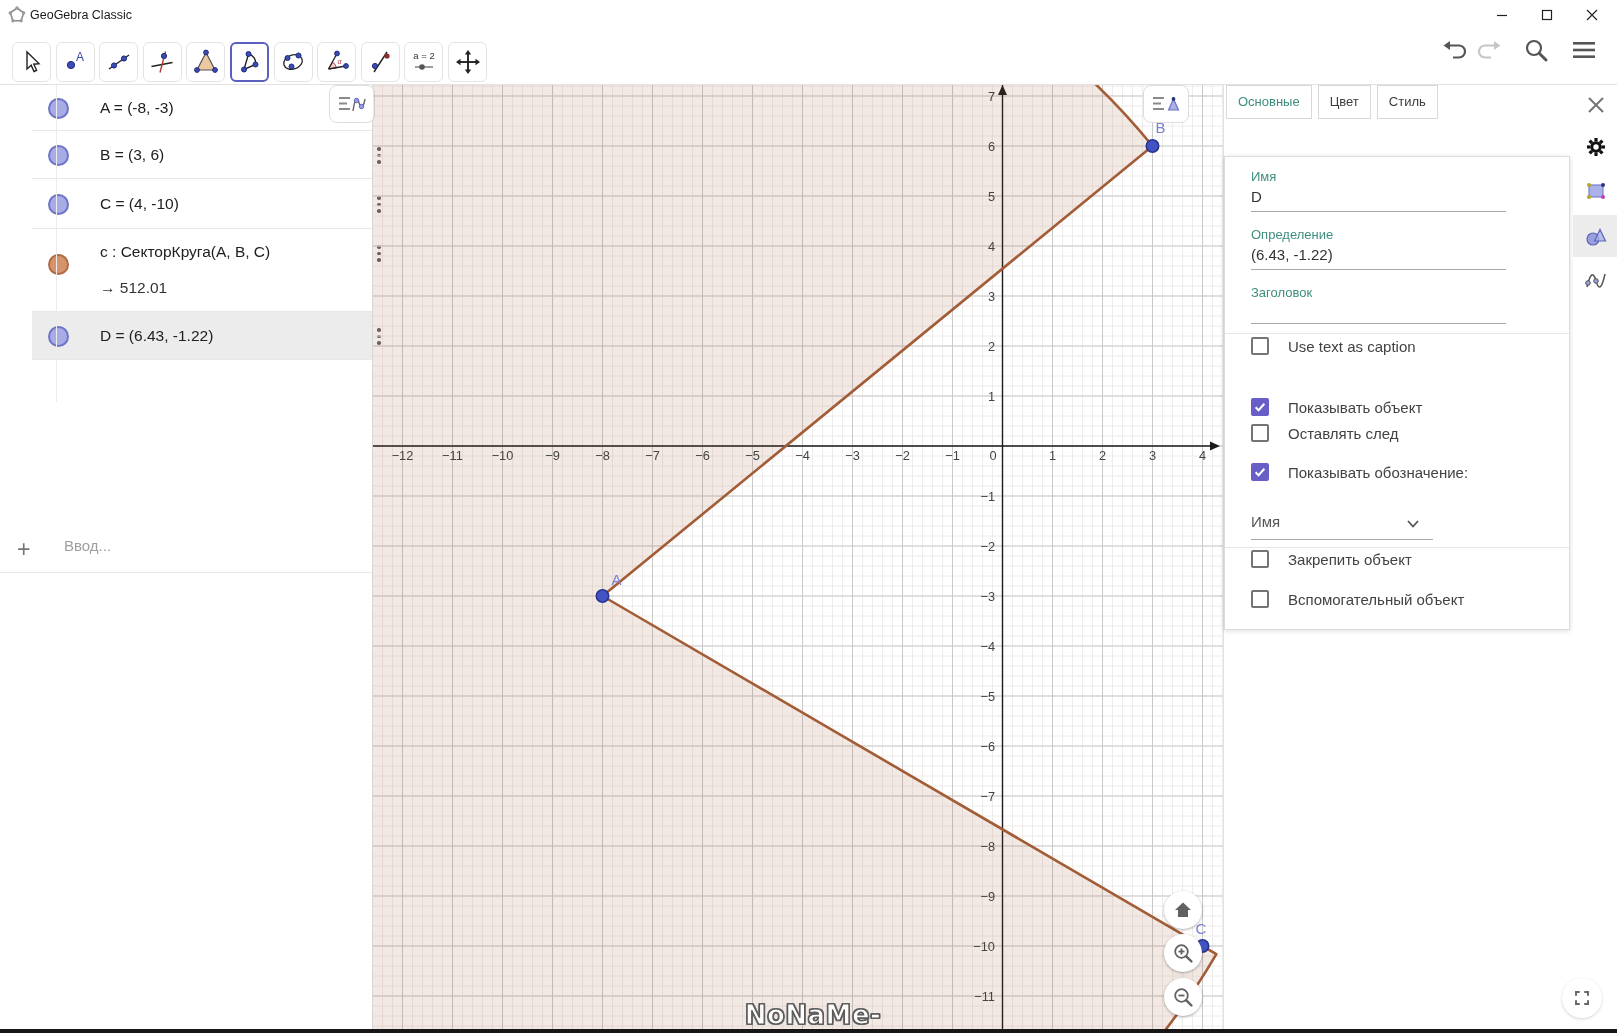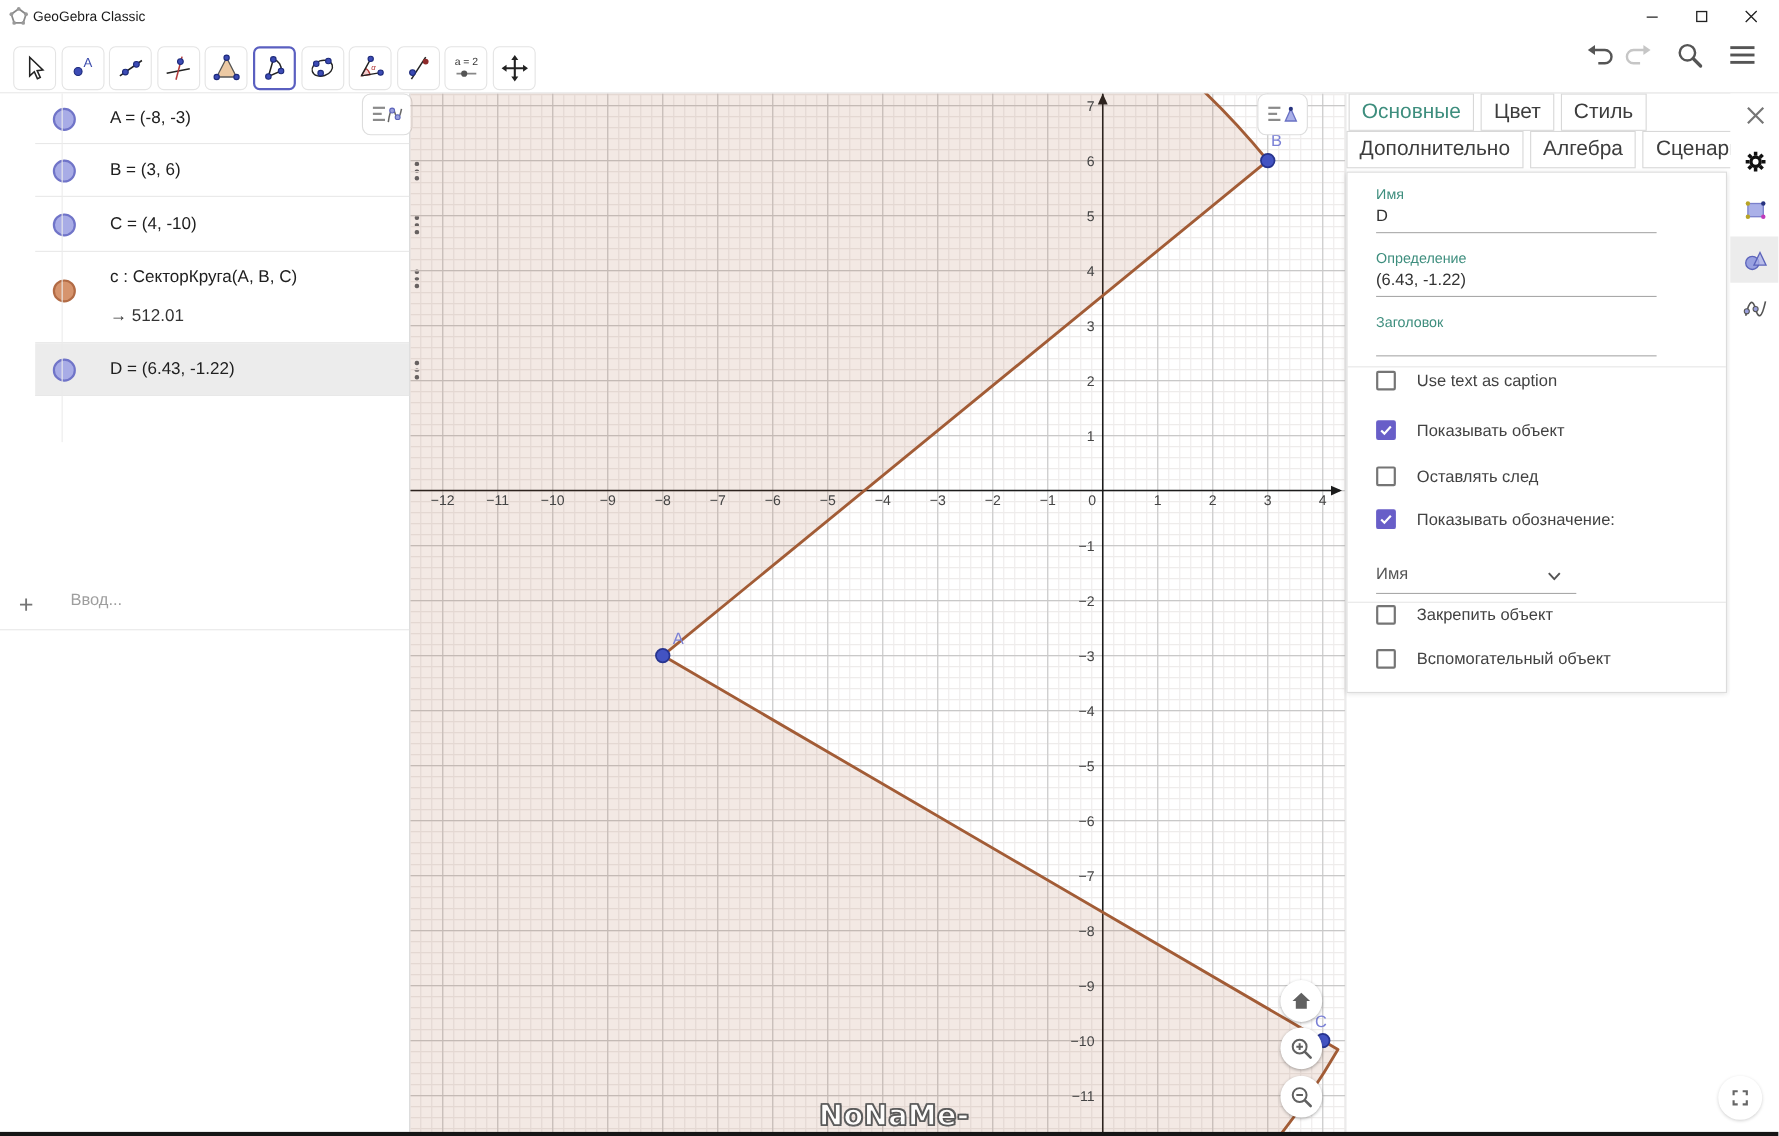--- a/index.html
+++ b/index.html
@@ -41,21 +41,21 @@
   .zoombtn{position:absolute;width:38px;height:38px;border-radius:50%;background:#fff;
            box-shadow:0 1px 3px rgba(0,0,0,.32);display:flex;align-items:center;justify-content:center;}
   #watermark{left:733px;top:1000px;width:160px;text-align:center;font-size:26px;font-weight:bold;
              font-family:"DejaVu Sans",sans-serif;color:#fdfcfb;letter-spacing:.5px;
              -webkit-text-stroke:1.2px #575757;
              text-shadow:1px 1px 0 #6a6a6a,-1px -1px 0 #6a6a6a,1px -1px 0 #6a6a6a,-1px 1px 0 #6a6a6a;}
   
   #props-card{left:1224px;top:156px;width:346px;height:474px;background:#fff;border:1px solid #dcdcdc;
               box-sizing:border-box;box-shadow:0 1px 5px rgba(0,0,0,.14);}
   .tabrow{position:absolute;display:flex;gap:6px;}
-  .tab{height:32px;line-height:32px;padding:0 11px;background:#fff;border:1px solid #d8d8d8;font-size:19px;
+  .tab{height:32px;line-height:32px;padding:0 11px;background:#fff;border:1px solid #d8d8d8;font-size:13px;
        color:#3d3d3d;white-space:nowrap;}
   .tab.active{color:#3e8e7e;}
   .fld-label{position:absolute;left:26px;font-size:13px;color:#3e8e7e;}
   .fld-value{position:absolute;left:26px;width:255px;font-size:15px;color:#333;border-bottom:1px solid #a9a9a9;
              padding-bottom:6px;}
   .divider{position:absolute;left:0;width:344px;height:1px;background:#e6e6e6;}
   .cbrow{position:absolute;left:26px;display:flex;align-items:center;gap:19px;}
   .cbx{width:18px;height:18px;border:2px solid #757575;border-radius:2px;box-sizing:border-box;flex:none;
        display:flex;align-items:center;justify-content:center;}
   .cbx.on{background:#685ec8;border-color:#685ec8;}
@@ -573,40 +573,35 @@
     </svg>
   </div>
 
   <div class="abs" id="watermark">NoNaMe-Club</div>
 
   <div class="tabrow" id="tabrow1" style="left:1226px;top:85px;">
       <div class="tab active">Основные</div>
       <div class="tab">Цвет</div>
       <div class="tab">Стиль</div>
     </div>
-  <div class="tabrow" id="tabrow2" style="left:1224px;top:119px;">
-      <div class="tab">Дополнительно</div>
-      <div class="tab">Алгебра</div>
-      <div class="tab">Сценарии</div>
-    </div>
 
   <div class="abs" id="props-card">
     <div class="fld-label" style="top:12px;">Имя</div>
     <div class="fld-value" style="top:31px;">D</div>
     <div class="fld-label" style="top:70px;text-align:right;">Определение</div>
     <div class="fld-value" style="top:89px;">(6.43, -1.22)</div>
     <div class="fld-label" style="top:128px;">Заголовок</div>
     <div class="fld-value" style="top:140px;height:20px;"></div>
     <div class="divider" style="top:176px;"></div>
     <div id="cbx-host1">
         <div class="cbrow" style="top: 180px;">
           <div class="cbx"></div>
           <div class="cblabel">Use text as caption</div>
         </div>
-        <div class="cbrow" style="top: 225px; justify-content: space-between;">
+        <div class="cbrow" style="top: 241px; justify-content: space-between;">
           <div class="cbx on">
             <svg width="14" height="14" viewBox="0 0 24 24">
               <path d="M4.5 12.5 l5 5 L19.5 6.5" stroke="#fff" stroke-width="3.4" fill="none"></path>
             </svg>
           </div>
           <div class="cblabel">Показывать объект</div>
         </div>
         <div class="cbrow" style="top: 267px;">
           <div class="cbx"></div>
           <div class="cblabel">Оставлять след</div>

